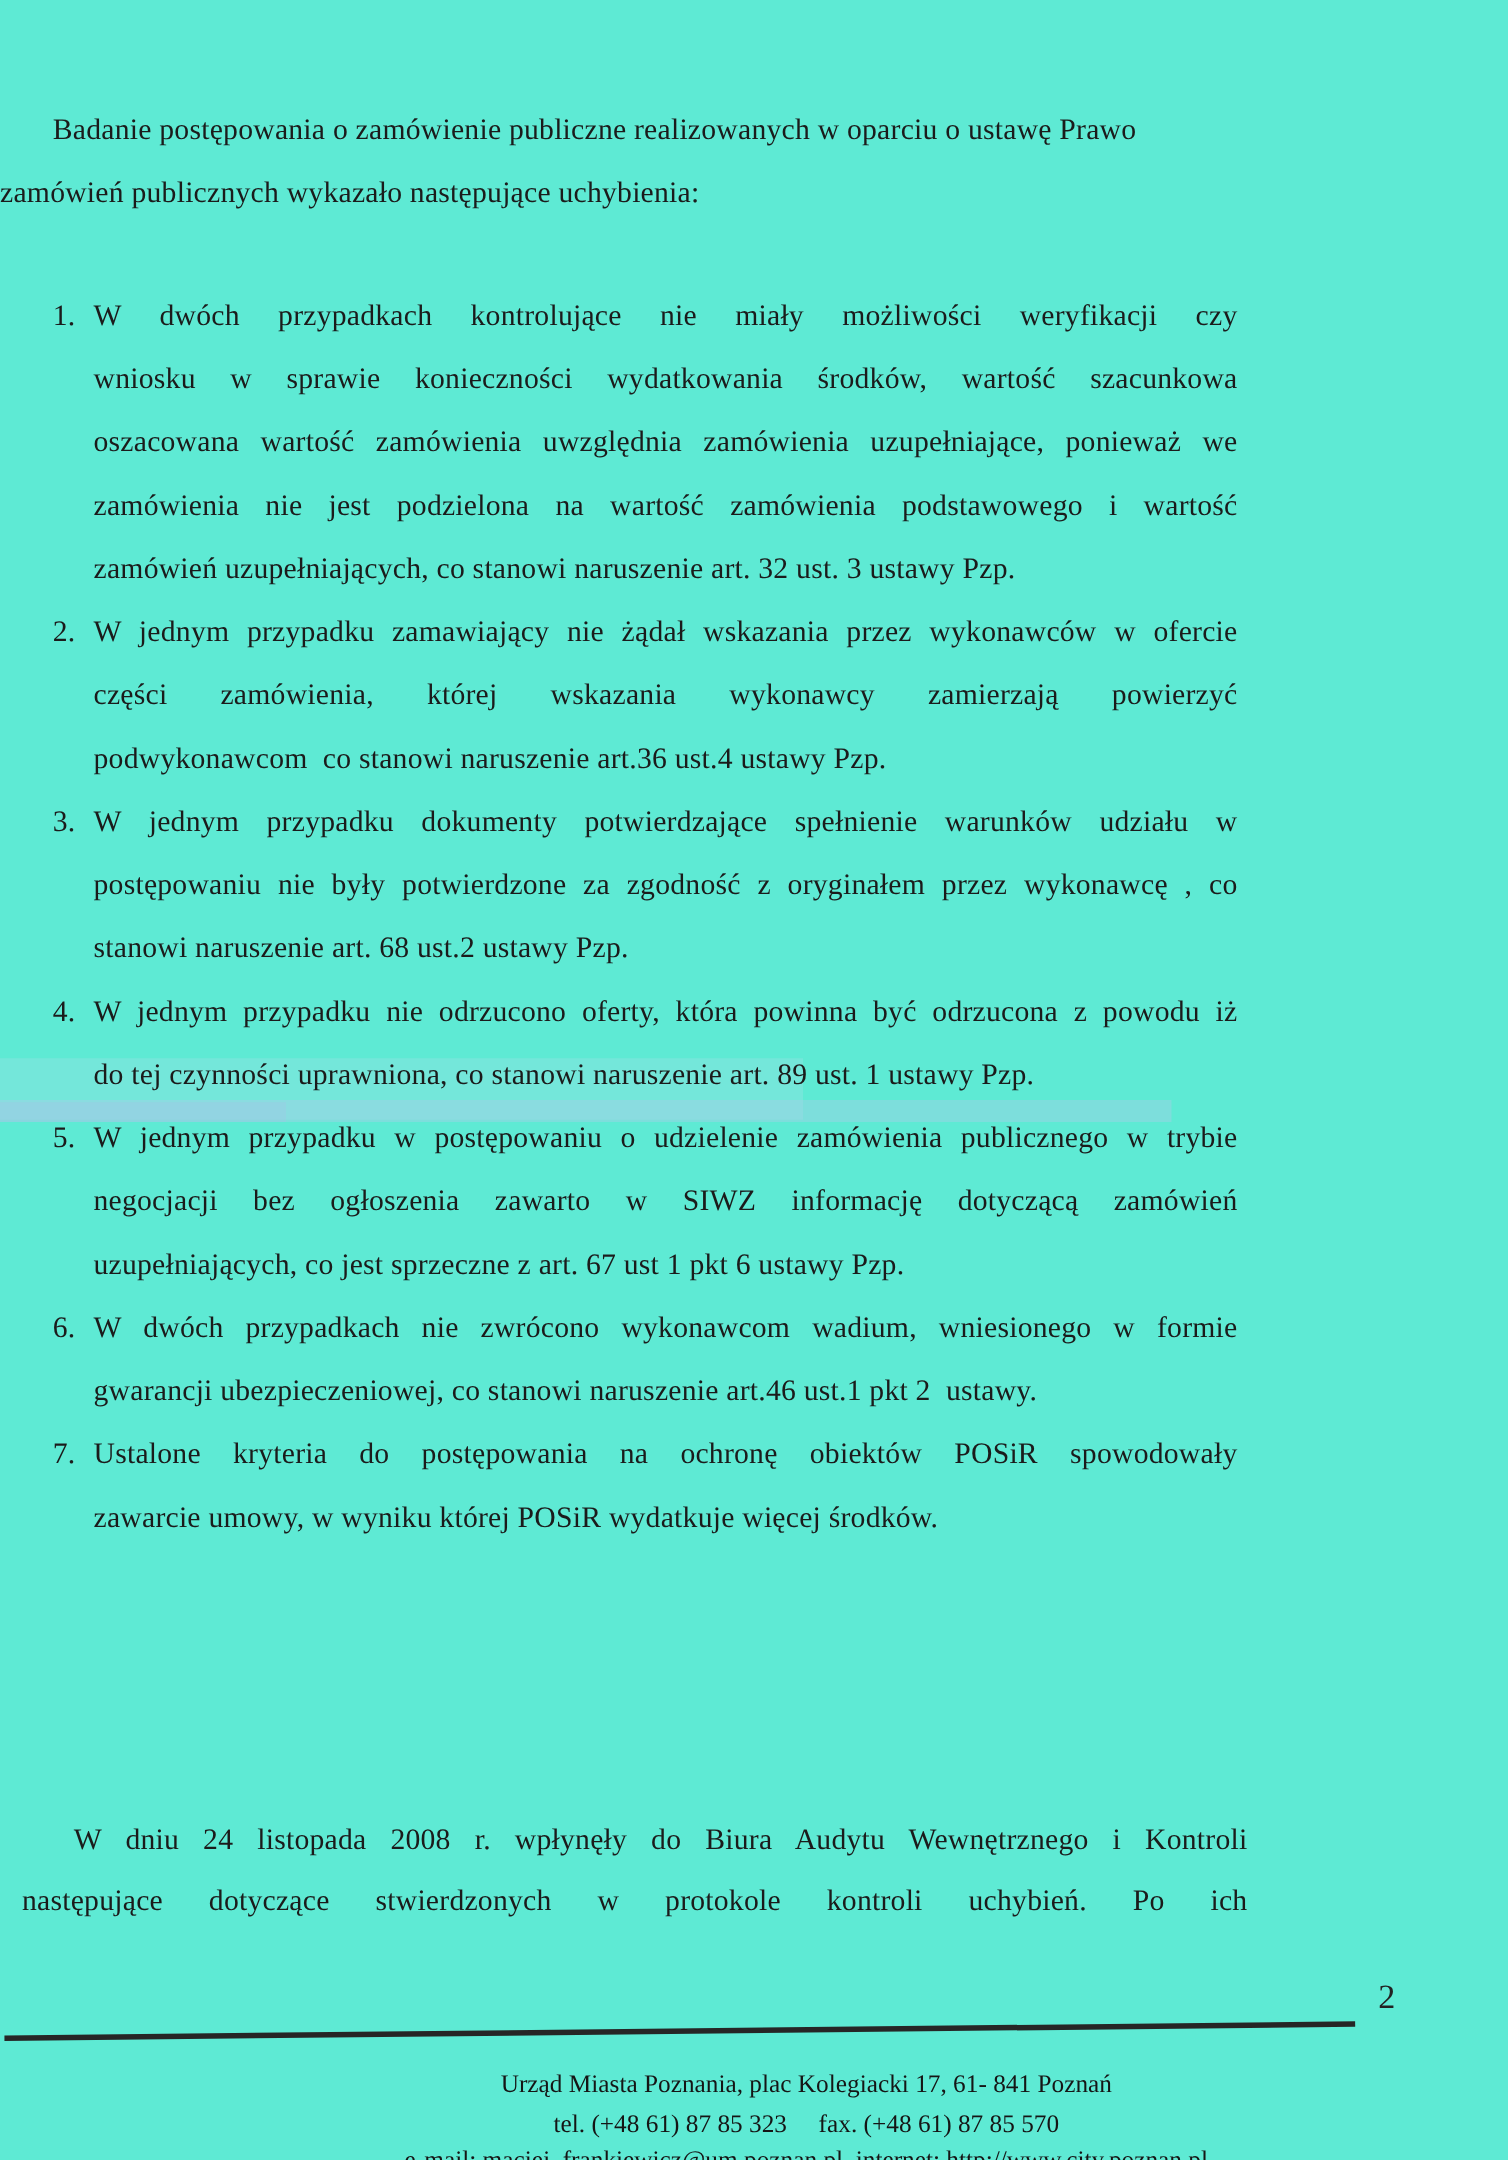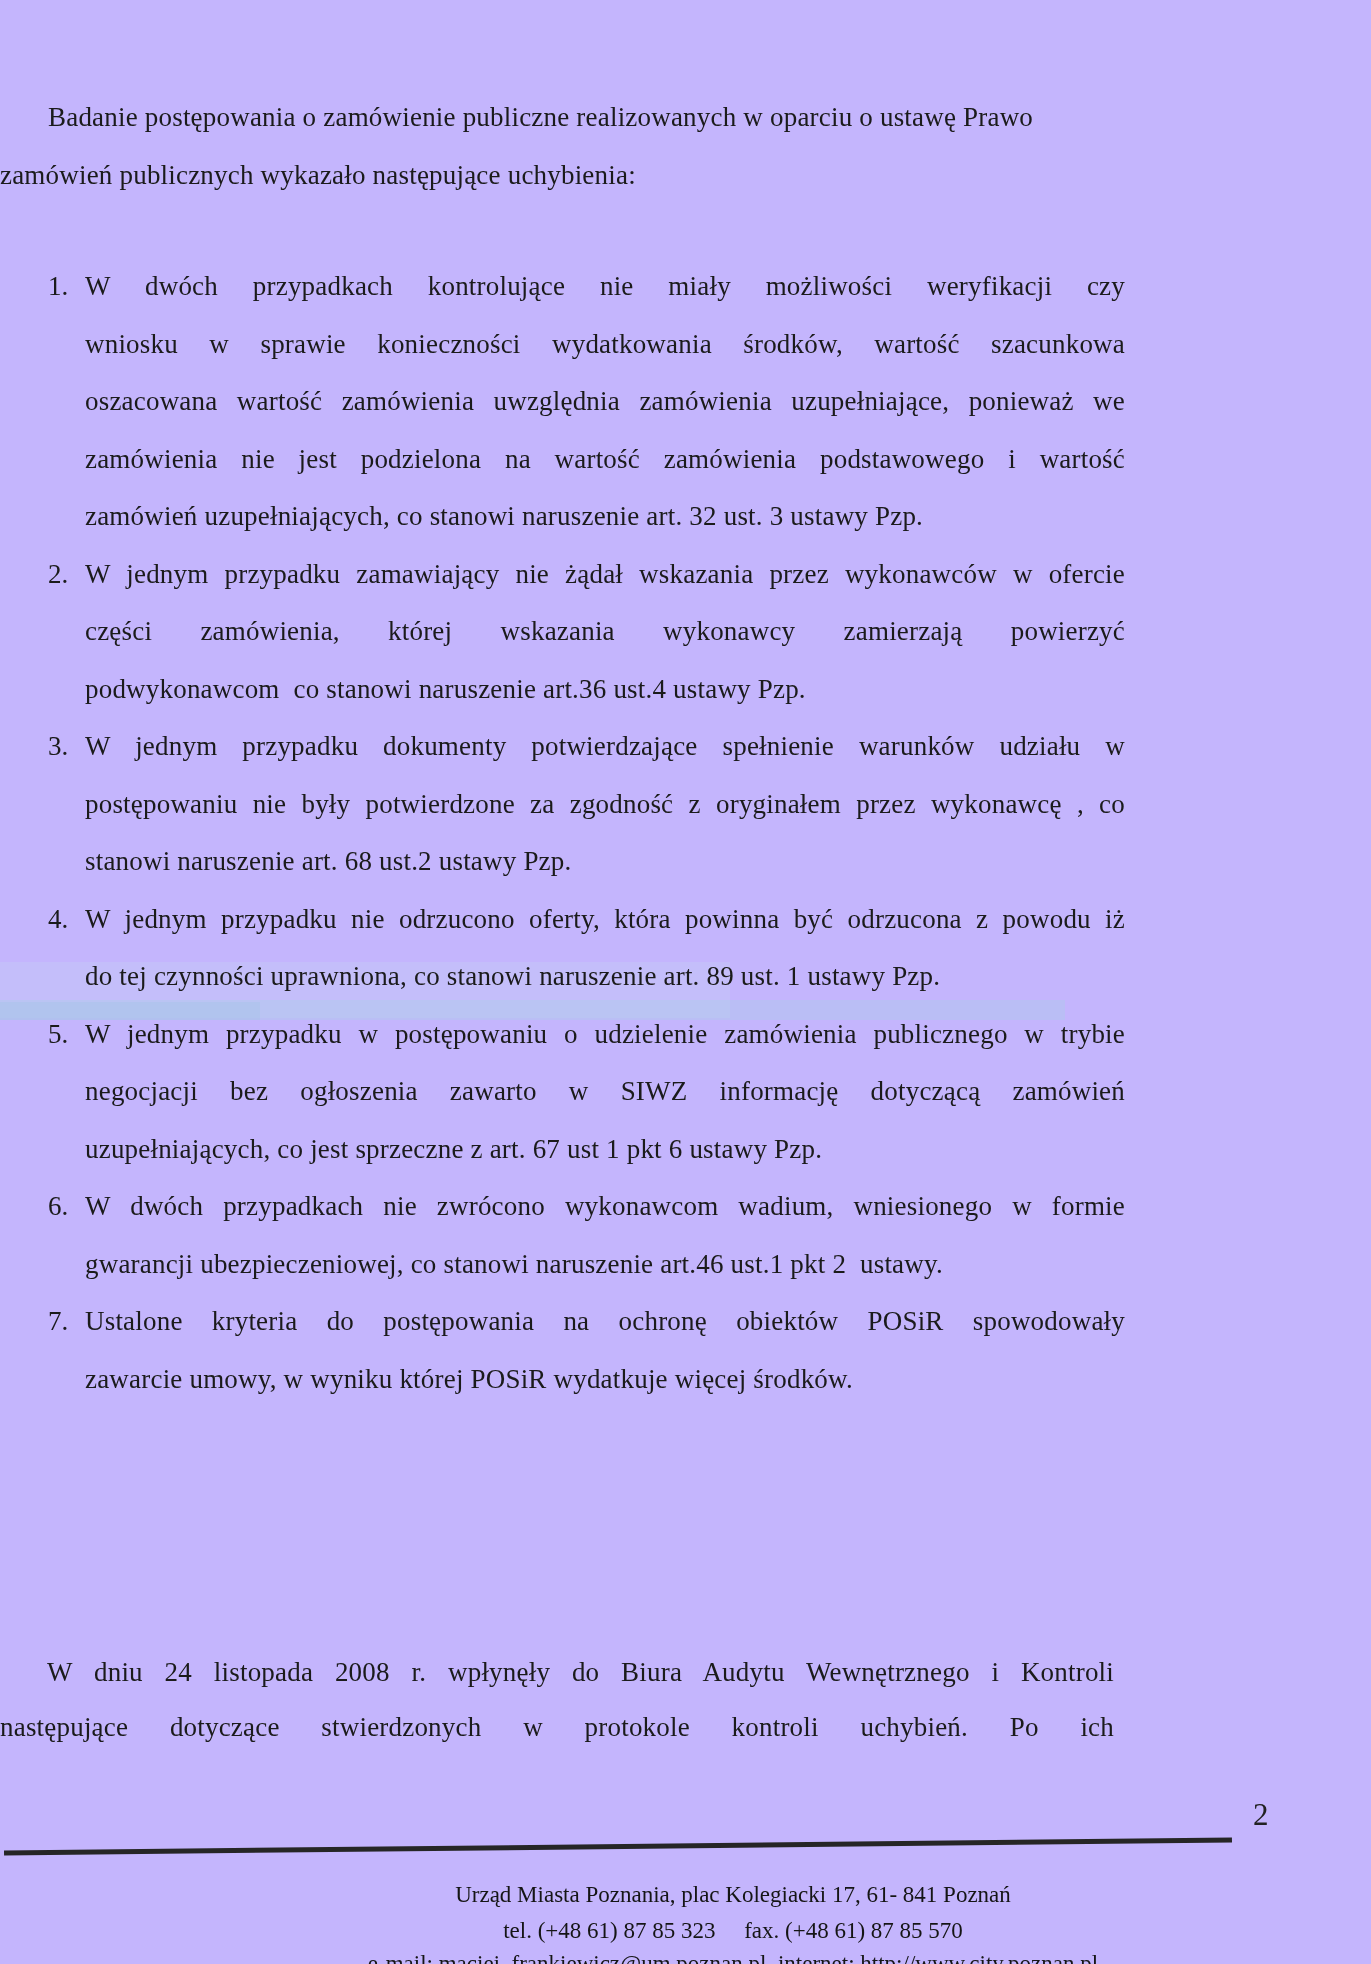--- a/index.html
+++ b/index.html
@@ -5,21 +5,21 @@
   html, body {
     margin: 0;
     padding: 0;
     background: #e8e8e8;
   }
   .page {
     position: relative;
     width: 1371px;
     height: 1964px;
     margin: 0 auto;
-    background: #c4b5fd;
+    background: #5eead4;
     overflow: hidden;
     font-family: "Liberation Serif", "DejaVu Serif", serif;
     color: #1b1b1b;
   }
   
   .band { position: absolute; pointer-events: none; }
   .band-1 { top: 962px; left: 0; width: 730px; height: 56px; background: rgba(198,221,240,0.22); }
   .band-2 { top: 1000px; left: 0; width: 1065px; height: 20px; background: rgba(173,205,233,0.40); }
   .band-3 { top: 1002px; left: 0; width: 260px; height: 18px; background: rgba(160,198,230,0.35); }
 
@@ -50,21 +50,21 @@
     flex: none;
     width: 37px;
     line-height: 57.5px;
     font-size: 27px;
   }
   .lines { flex: none; width: 1040px; }
 
   .closing {
     position: absolute;
     top: 1645px;
-    left: 0;
+    left: 20px;
     width: 1114px;
   }
   .closing .ln { line-height: 55px; }
   .closing .ind { text-indent: 47px; }
 
   .page-number {
     position: absolute;
     top: 1798px;
     left: 1253px;
     font-size: 31px;

